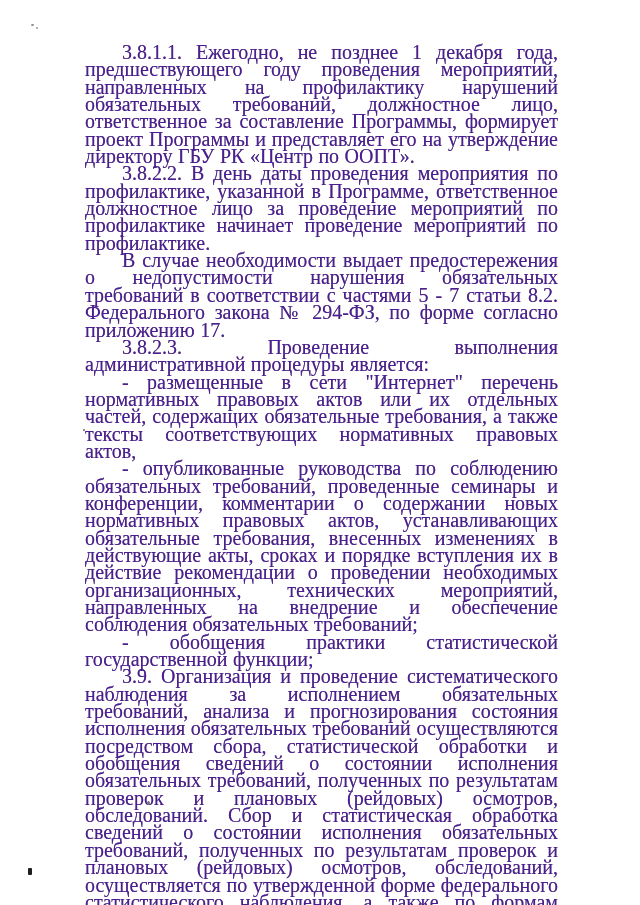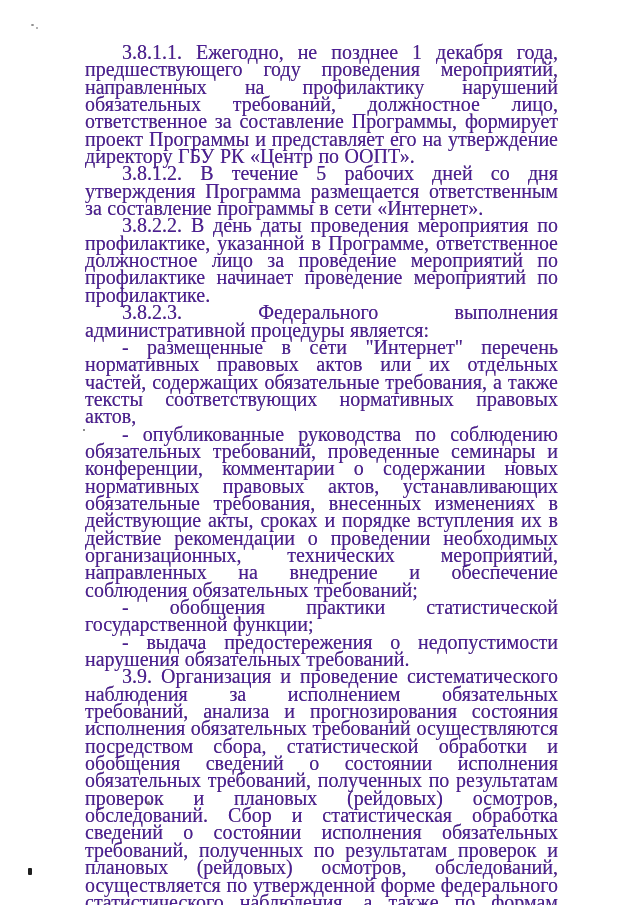--- a/index.html
+++ b/index.html
@@ -46,27 +46,26 @@
   .speck.s3 { left: 28px; top: 868px; width: 4px; height: 7px; background: #1f1f1f; border-radius: 1px; }
   .speck.s4 { left: 147px; top: 801px; width: 3px; height: 4px; background: #777; }
   .speck.s5 { left: 83px; top: 429px; width: 2px; height: 2px; background: #666; }
 </style>
 </head>
 <body>
 
 <div class="page">
   <div class="content">
       <p class="para">3.8.1.1. Ежегодно, не позднее 1 декабря года, предшествующего году проведения мероприятий, направленных на профилактику нарушений обязательных требований, должностное лицо, ответственное за составление Программы, формирует проект Программы и представляет его на утверждение директору ГБУ РК «Центр по ООПТ».</p>
-      <p class="para">3.8.1.2. В течение 5 рабочих дней со дня утверждения Программа размещается ответственным за составление программы в сети «Интернет».</p>
       <p class="para">3.8.2.2. В день даты проведения мероприятия по профилактике, указанной в Программе, ответственное должностное лицо за проведение мероприятий по профилактике начинает проведение мероприятий по профилактике.</p>
-      <p class="para">3.8.2.3. Федерального выполнения административной процедуры является:</p>
+      <p class="para">В случае необходимости выдает предостережения о недопустимости нарушения обязательных требований в соответствии с частями 5 - 7 статьи 8.2. Федерального закона № 294-ФЗ, по форме согласно приложению 17.</p>
+      <p class="para">3.8.2.3. Проведение выполнения административной процедуры является:</p>
       <p class="para">- размещенные в сети "Интернет" перечень нормативных правовых актов или их отдельных частей, содержащих обязательные требования, а также тексты соответствующих нормативных правовых актов,</p>
       <p class="para">- опубликованные руководства по соблюдению обязательных требований, проведенные семинары и конференции, комментарии о содержании новых нормативных правовых актов, устанавливающих обязательные требования, внесенных изменениях в действующие акты, сроках и порядке вступления их в действие рекомендации о проведении необходимых организационных, технических мероприятий, направленных на внедрение и обеспечение соблюдения обязательных требований;</p>
       <p class="para">- обобщения практики статистической государственной функции;</p>
-      <p class="para">- выдача предостережения о недопустимости нарушения обязательных требований.</p>
       <p class="para">3.9. Организация и проведение систематического наблюдения за исполнением обязательных требований, анализа и прогнозирования состояния исполнения обязательных требований осуществляются посредством сбора, статистической обработки и обобщения сведений о состоянии исполнения обязательных требований, полученных по результатам проверок и плановых (рейдовых) осмотров, обследований. Сбор и статистическая обработка сведений о состоянии исполнения обязательных требований, полученных по результатам проверок и плановых (рейдовых) осмотров, обследований, осуществляется по утвержденной форме федерального статистического наблюдения, а также по формам ведомственных статистических наблюдений, утверждаемых органом надзора.».</p>
     </div>
 
   <span class="speck s1"></span>
   <span class="speck s2"></span>
   <span class="speck s3"></span>
   <span class="speck s4"></span>
   <span class="speck s5"></span>
 </div>
 

